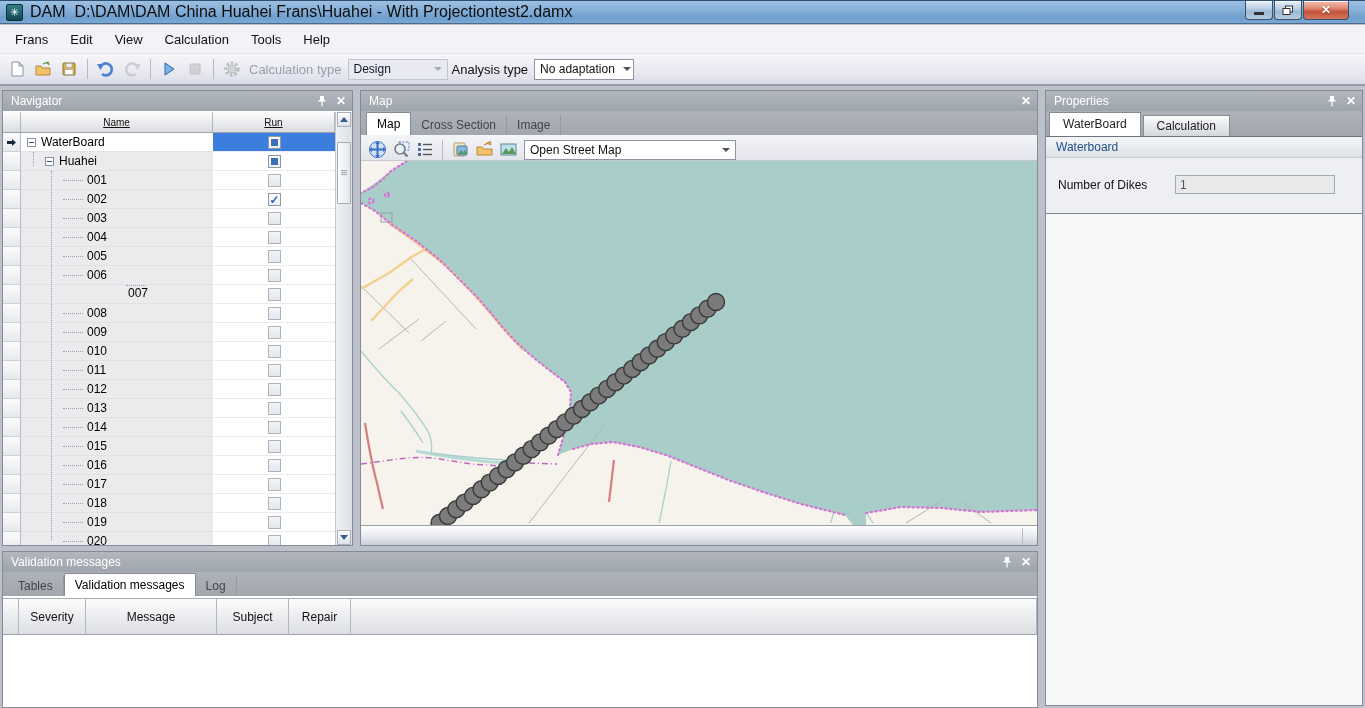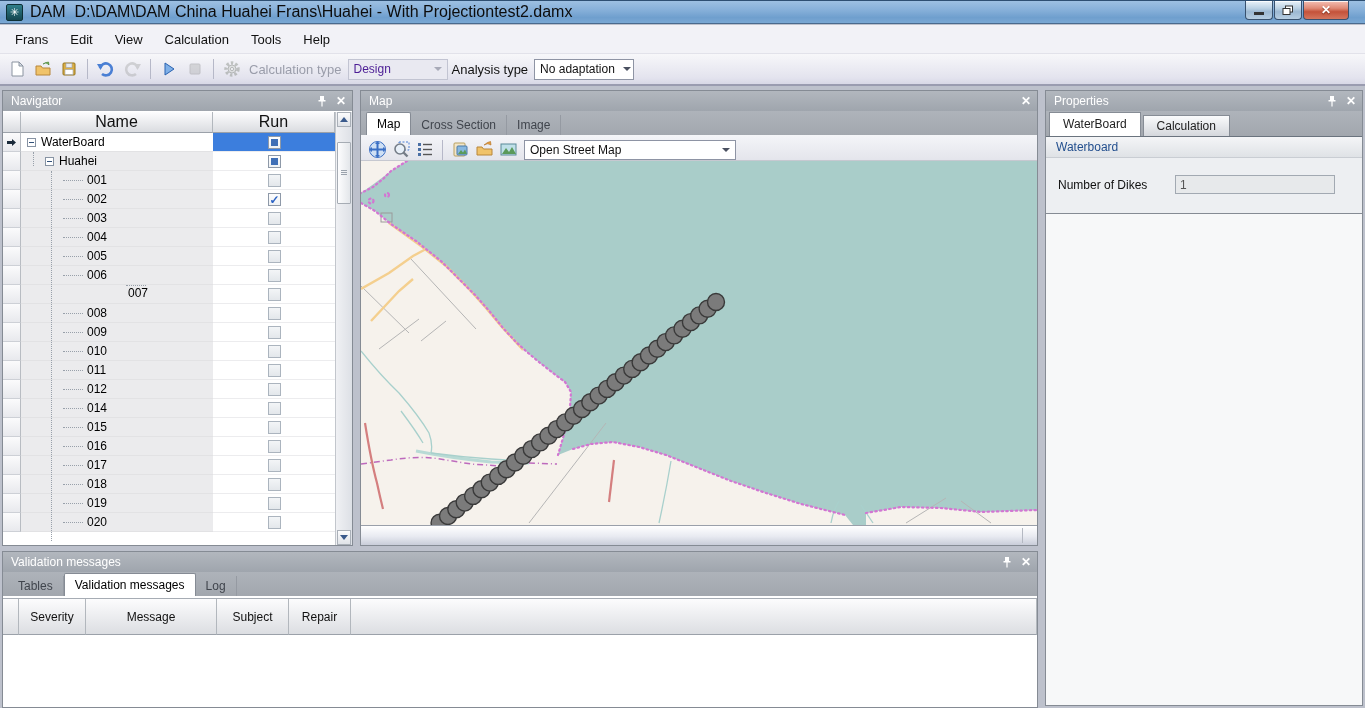--- a/index.html
+++ b/index.html
@@ -38,21 +38,21 @@
   .tb-btn { width:24px; height:24px; display:inline-flex; align-items:center; justify-content:center; margin:0 1px; }
   .tb-btn.disabled { opacity:.45; filter:grayscale(.7); }
   .tb-sep { width:1px; height:20px; background:#b6b8c8; margin:0 5px; }
   .tb-label { font-size:13px; color:#111; margin:0 6px 0 4px; }
   .tb-label.disabled { color:#9a9daa; }
   .combo { display:inline-flex; align-items:center; height:21px; background:#fff;
     border:1px solid #8e94a4; padding:0 5px; font-size:12px; color:#111; }
   .combo .cval { flex:1; white-space:nowrap; }
   .combo .arrow { width:0; height:0; border-left:4px solid transparent; border-right:4px solid transparent;
     border-top:4px solid #4a5060; margin-left:8px; }
-  .combo.disabled { background:#e9e9f1; color:#4c1d95; border-color:#c2c4d2;justify-content:space-between; }
+  .combo.disabled { background:#e9e9f1; color:#0f172a; border-color:#c2c4d2;justify-content:space-between; }
   .combo.disabled .arrow { border-top-color:#a8aab8; }
 
   
   .workspace { position:absolute; top:88px; left:0; right:0; bottom:0; background:#bdc1cc; }
   .panel { position:absolute; border:1px solid #858b94; background:#fff; overflow:hidden; }
   .panel-title { height:20px; background:linear-gradient(#b2b7be,#9fa5ad); color:#fff;
     display:flex; align-items:center; padding-left:8px; font-size:12px; }
   .pt-icons { margin-left:auto; display:flex; align-items:center; padding-right:6px; }
   .pt-icons svg, .pt-x { margin-left:9px; cursor:default; }
   .pt-x { color:#fff; font-size:12px; font-weight:bold; line-height:1; }
@@ -61,21 +61,21 @@
   .tab { height:20px; line-height:20px; padding:0 10px; font-size:12px; color:#40454d;
     border-right:1px solid #959aa2; cursor:default; }
   .tab.active { background:#fff; color:#000; border:1px solid #858b94; border-bottom:none;
     border-radius:2px 2px 0 0; height:23px; line-height:22px; }
 
   
   .navigator { left:2px; top:2px; width:351px; height:456px; }
   .nav-body { position:absolute; top:21px; left:0; right:17px; bottom:0; overflow:hidden; }
   .nav-header { display:flex; height:21px; }
   .nav-hcell { background:linear-gradient(#fdfdfe,#dadce0); border-right:1px solid #b2b7bd;
-    border-bottom:1px solid #9ba1a9; display:flex; align-items:center; justify-content:center; font-size:16px; color:#111; }
+    border-bottom:1px solid #9ba1a9; display:flex; align-items:center; justify-content:center; font-size:10px; color:#111;text-decoration:underline; }
   .nav-rows { position:relative; }
   .nav-row { display:flex; height:19px; }
   .gut { width:18px; background:linear-gradient(#fbfbfc,#e8e9ed); border-right:1px solid #b8bcc2;
     border-bottom:1px solid #cdd0d6; display:flex; align-items:center; justify-content:center; }
   .ncell { width:192px; background:#ebebed; border-bottom:1px solid #e2e2e4; display:flex; align-items:center; overflow:hidden; color:#000; }
   .rcell { width:122px; background:#fff; border-bottom:1px solid #ececee; display:flex; align-items:center; justify-content:center; }
   .nav-row.sel .ncell { background:#fff; }
   .nav-row.sel .rcell { background:#3c7edd; }
   .expander { width:9px; height:9px; border:1px solid #8793a3; background:#fff; flex:none; margin-right:5px; position:relative; }
   .expander::after { content:''; position:absolute; left:1px; right:1px; top:3px; height:1px; background:#33527a; }
@@ -377,20 +377,30 @@
               </div>
               <div class="rcell">
                 <div class="cb unchecked"></div>
               </div>
             </div>
             <div class="nav-row">
               <div class="gut"></div>
               <div class="ncell" style="padding-left: 42px;">
                 <span class="connector"></span>
                 <span>012</span>
+              </div>
+              <div class="rcell">
+                <div class="cb unchecked"></div>
+              </div>
+            </div>
+            <div class="nav-row">
+              <div class="gut"></div>
+              <div class="ncell" style="padding-left: 42px;">
+                <span class="connector"></span>
+                <span>013</span>
               </div>
               <div class="rcell">
                 <div class="cb unchecked"></div>
               </div>
             </div>
             <div class="nav-row">
               <div class="gut"></div>
               <div class="ncell" style="padding-left: 42px;">
                 <span class="connector"></span>
                 <span>014</span>

